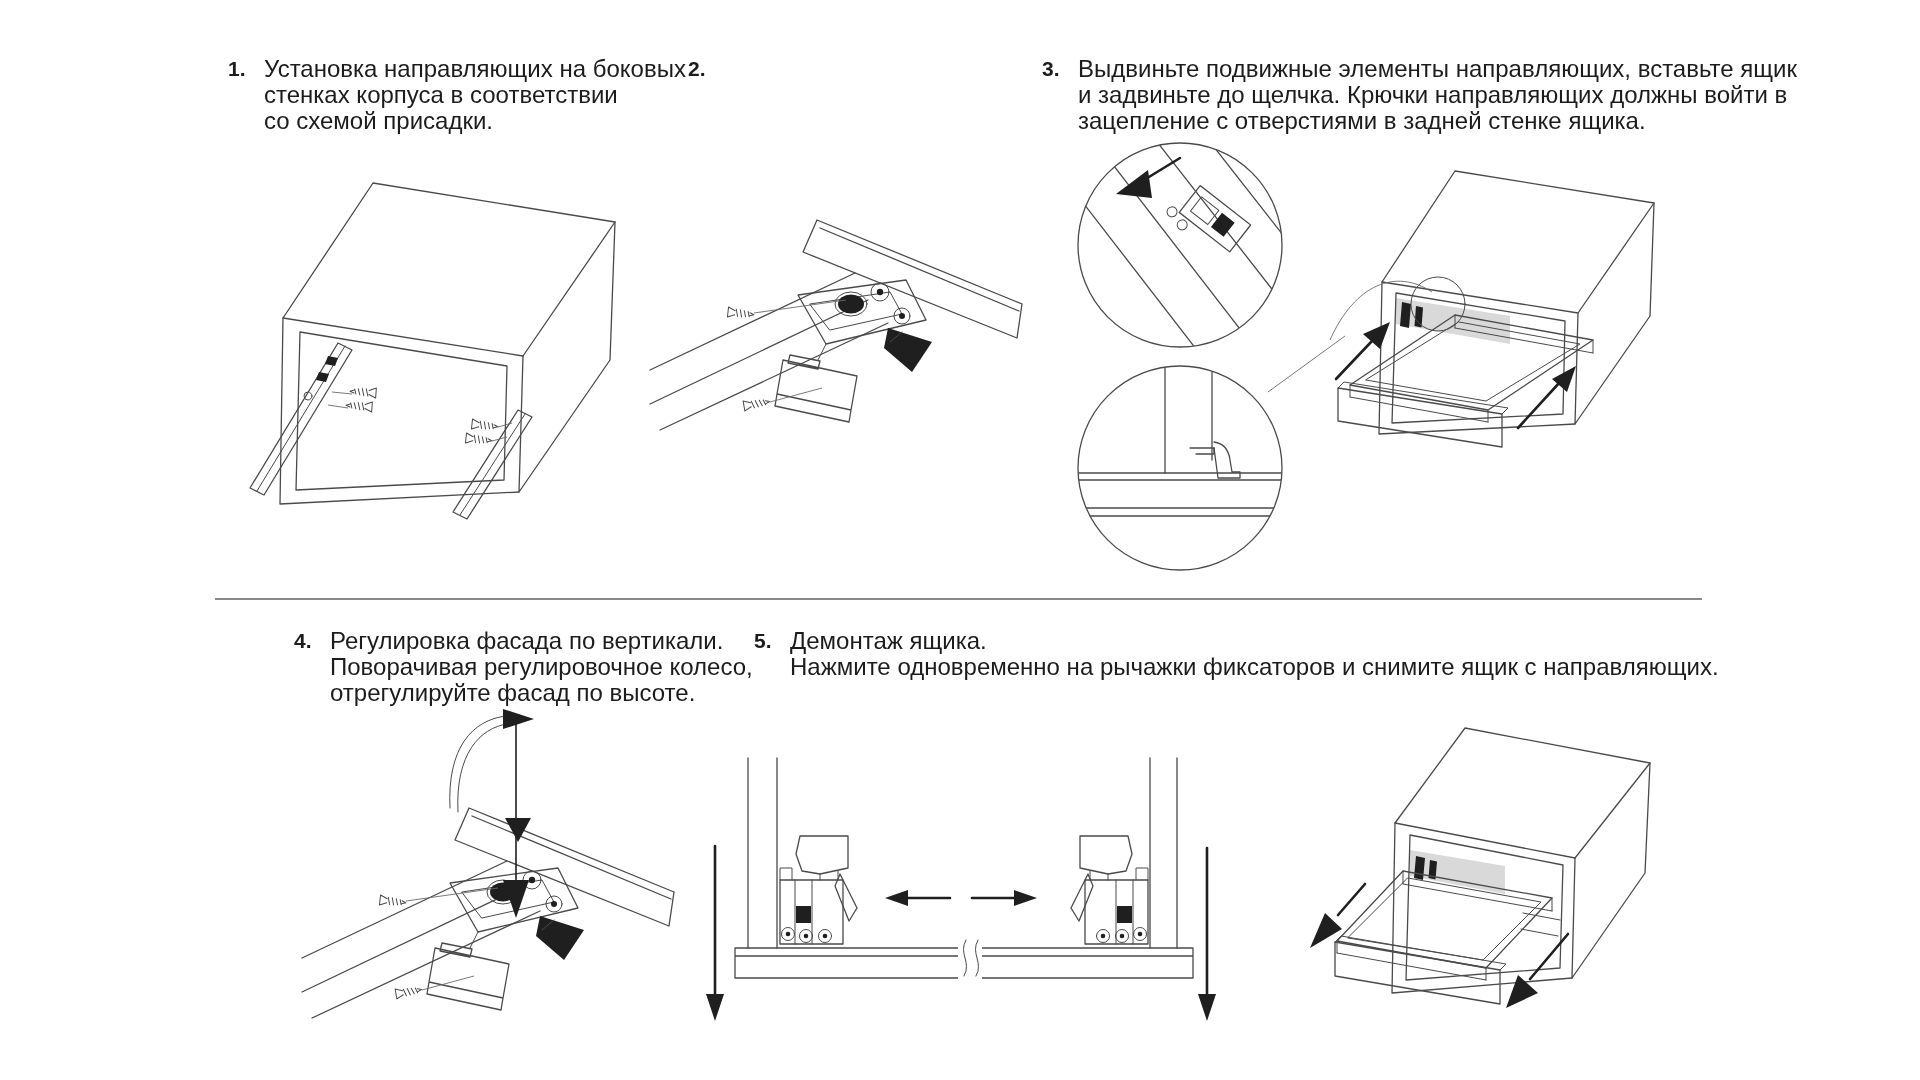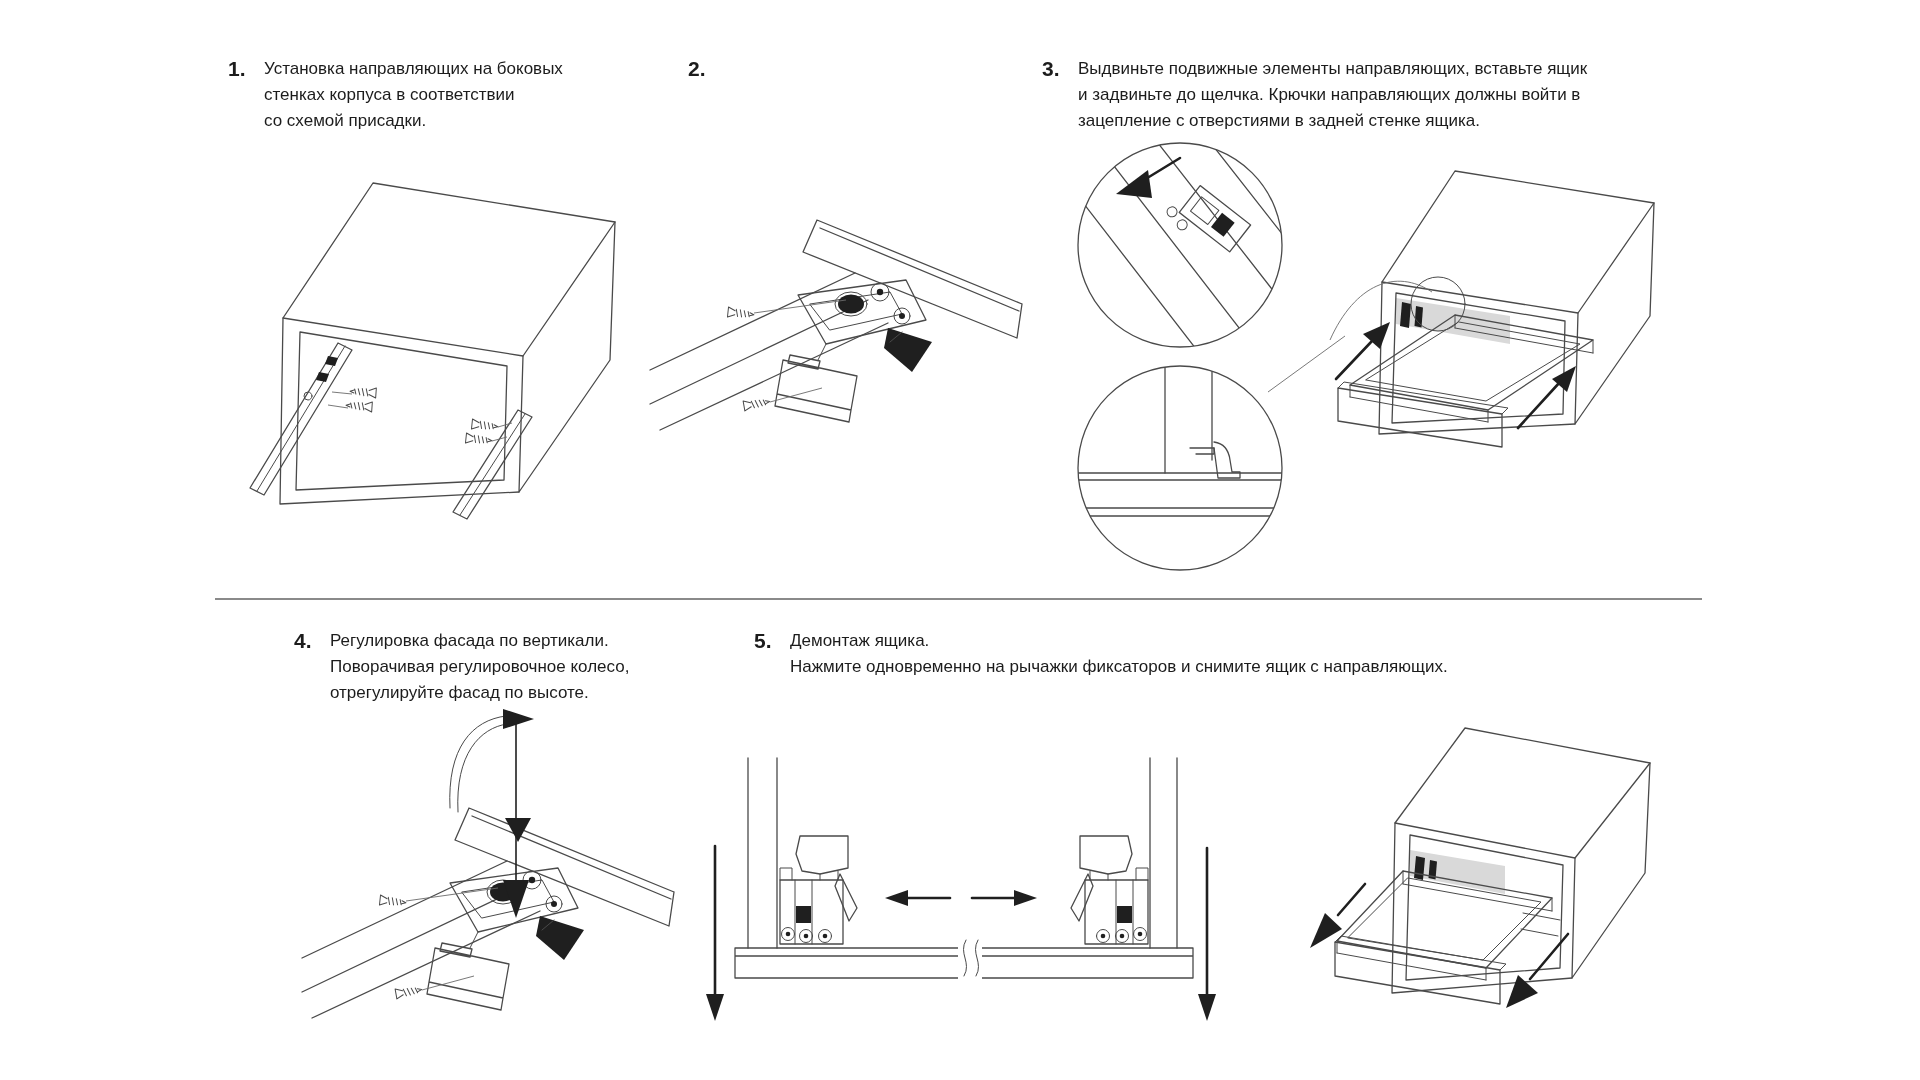--- a/index.html
+++ b/index.html
@@ -3,21 +3,21 @@
 <meta charset="utf-8">
 <style>
   * { margin:0; padding:0; box-sizing:border-box; }
   html,body { background:#ffffff; }
   .canvas {
     position:relative; width:1920px; height:1080px; background:#ffffff;
     font-family:"Liberation Sans", sans-serif; color:#1c1c1c; overflow:hidden;
   }
   .step { position:absolute; display:flex; gap:12px; }
   .step-num { font-weight:bold; font-size:21px; line-height:26px; min-width:24px; }
-  .step-text { font-size:17px; line-height:26px; white-space:pre-line; }
+  .step-text { font-size:24px; line-height:26px; white-space:pre-line; }
   .divider { position:absolute; height:2px; background:#8a8a8a; }
   .fig { position:absolute; }
   svg { display:block; overflow:visible; }
   .ln { fill:none; stroke:#4a4a4a; stroke-width:1.3; stroke-linejoin:round; stroke-linecap:round; }
   .ln2 { fill:none; stroke:#4a4a4a; stroke-width:1; stroke-linejoin:round; stroke-linecap:round; }
   .thin { fill:none; stroke:#6a6a6a; stroke-width:0.9; }
   .dk { fill:#1f1f1f; stroke:none; }
   .gray { fill:#d9d9d9; stroke:none; }
   .shaft { fill:none; stroke:#1f1f1f; stroke-width:2.6; stroke-linecap:round; }
 </style>

